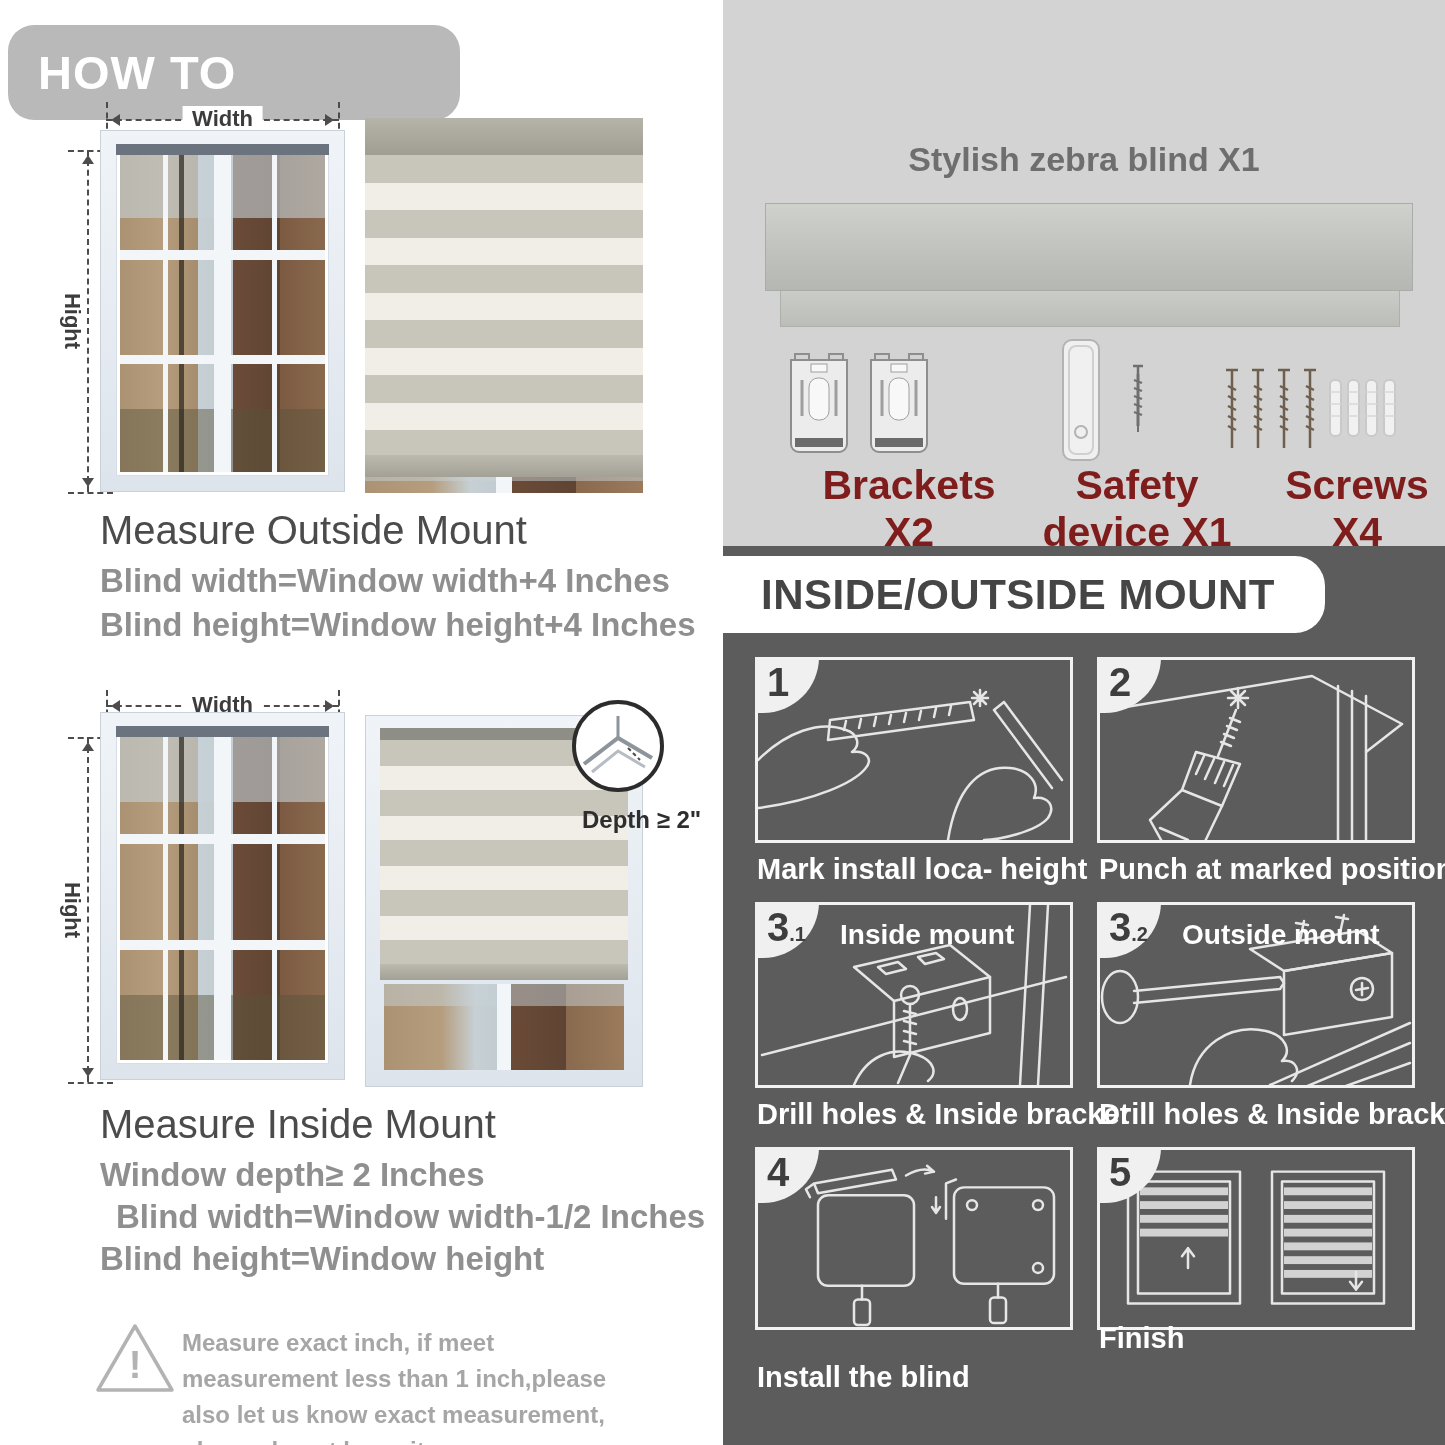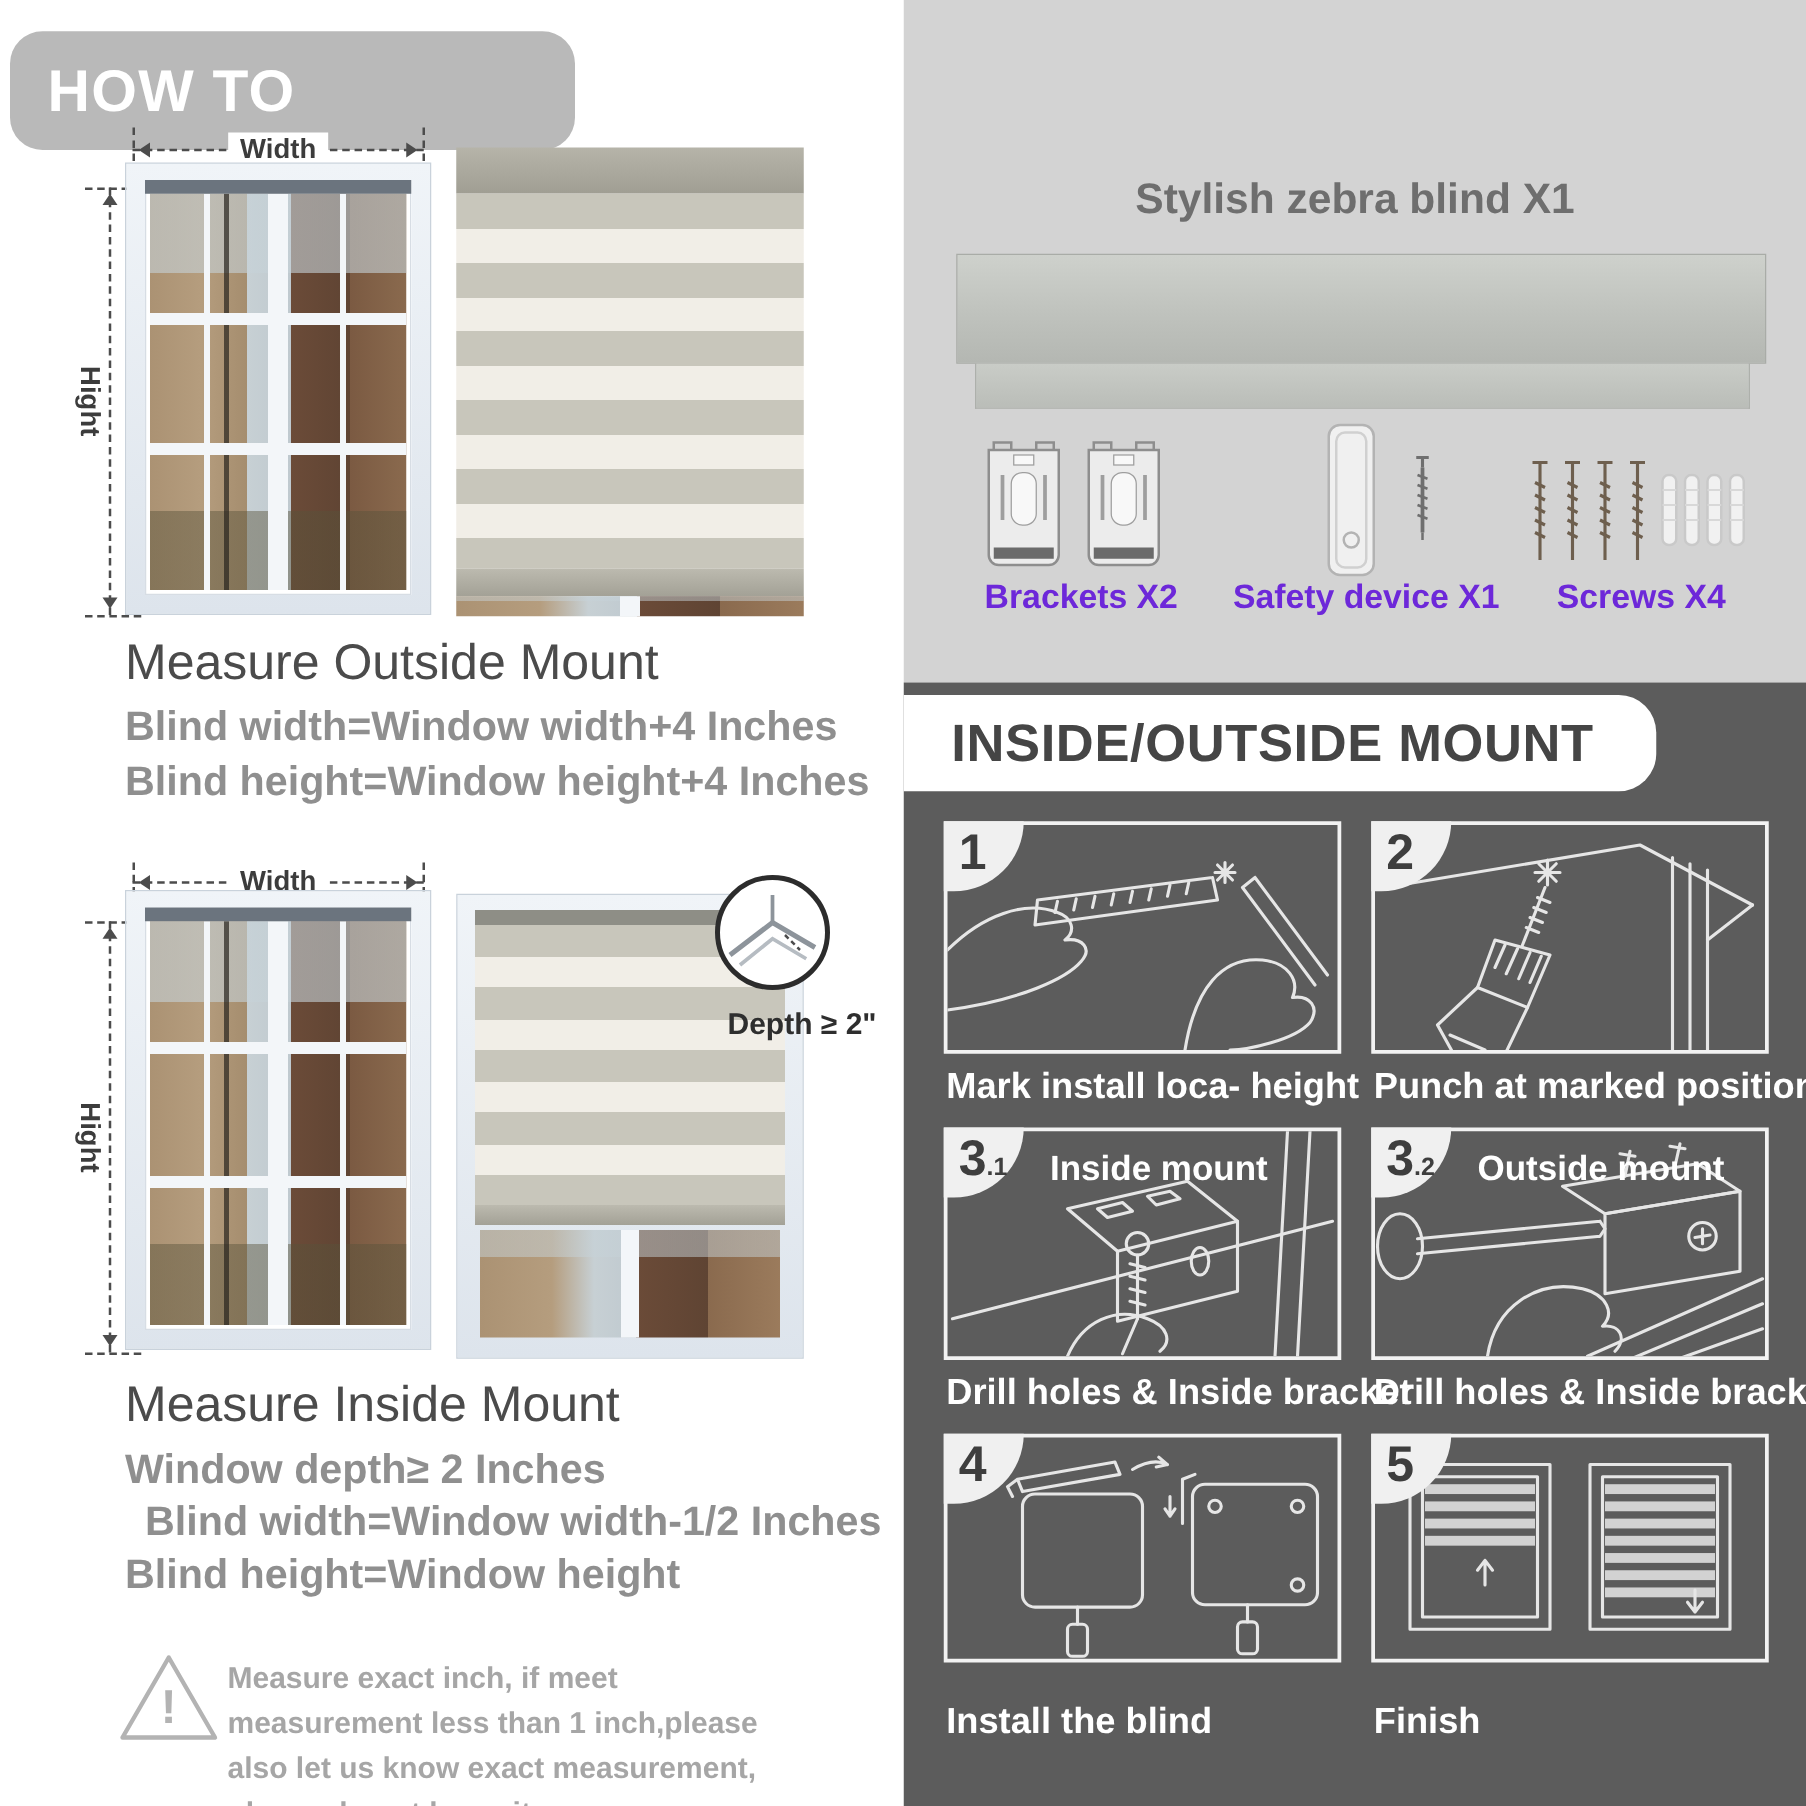--- a/index.html
+++ b/index.html
@@ -108,21 +108,21 @@
   .headrail-main {
     position:absolute; left:42px; top:203px; width:648px; height:88px;
     background:linear-gradient(180deg,#ced1cc,#bfc2bd 55%,#b4b7b2);
     border:1px solid #a9aca7;
   }
   .headrail-lip {
     position:absolute; left:57px; top:291px; width:620px; height:36px;
     background:linear-gradient(180deg,#c9ccc7,#babdb8);
     border:1px solid #adb0ab; border-top:none;
   }
-  .item-label { position:absolute; font-size:27px; font-weight:700; color:#6d28d9; text-align:center; }
+  .item-label { position:absolute; font-size:41px; font-weight:700; color:#7f1d1d; text-align:center;margin-left:44px; }
 
   
   .sec-dark { left:723px; top:546px; width:722px; height:899px; background:#5c5c5c; }
   .iom-header {
     position:absolute; left:0; top:10px; width:602px; height:77px;
     background:#ffffff; border-radius:0 30px 30px 0;
     color:#454545; font-size:42px; font-weight:700; letter-spacing:.5px;
     line-height:77px; padding-left:38px;
   }
   .panel {
@@ -419,14 +419,14 @@
         <rect x="172" y="22" width="112" height="134"></rect>
         <rect x="182" y="32" width="92" height="114"></rect>
         <path d="M256,124 l0,18 M256,142 l-6,-8 M256,142 l6,-8"></path>
       </g>
     </svg>
     <div class="badge">
       <span class="num">5</span>
         <span class="sub"></span>
     </div>
   </div>
-  <div class="caption" style="left:376px; top:815px;">Finish</div>
+  <div class="caption" style="left:376px; top:776px;">Finish</div>
 </div>
 
 </body></html>

